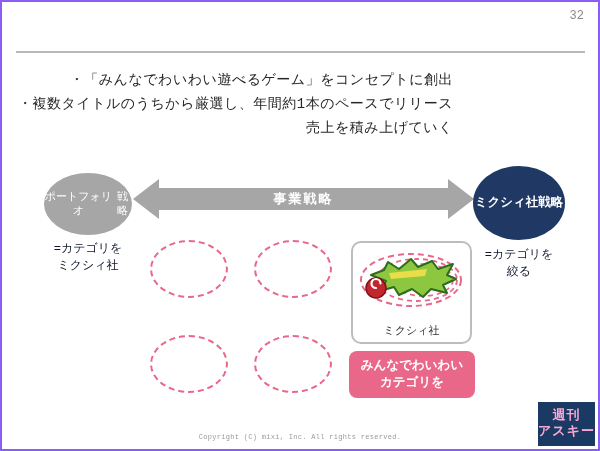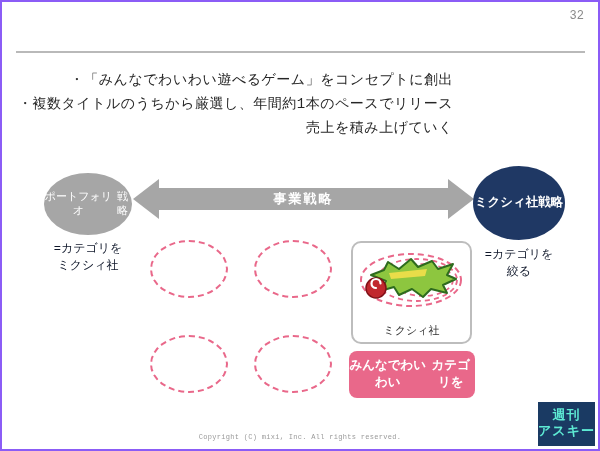--- a/index.html
+++ b/index.html
@@ -47,29 +47,29 @@
     background:#ffffff;border:2px solid #bdbdbd;border-radius:10px;
     display:flex;flex-direction:column;align-items:center;justify-content:space-between;
     padding:2px 0 4px 0;
     margin-top:8px;
   }
   .mixi-card-label{font-size:11px;color:#333333;}
 
   .badge{
     position:absolute;left:347px;top:349px;width:126px;height:47px;box-sizing:border-box;
     background:#E9688A;border-radius:8px;color:#ffffff;font-weight:bold;font-size:12.5px;line-height:17px;
-    display:flex;flex-direction:row;align-items:center;justify-content:center;text-align:center;
+    display:flex;flex-direction:column;align-items:center;justify-content:center;text-align:center;
   }
   .badge span{display:block;}
 
   .footer{position:absolute;left:0;right:0;bottom:8px;text-align:center;font-size:7px;color:#9a9a9a;letter-spacing:0.3px;}
 
   .watermark{
     position:absolute;right:3px;bottom:3px;width:57px;height:44px;background:#1A3A63;
-    color:#5eead4;font-weight:bold;display:flex;flex-direction:column;align-items:center;justify-content:center;
+    color:#f9a8d4;font-weight:bold;display:flex;flex-direction:column;align-items:center;justify-content:center;
     font-size:13px;line-height:16px;letter-spacing:1px;
   }
   .watermark span{display:block;}
 </style>
 </head>
 <body>
 
 <div class="slide">
 
   <div class="page-number">32</div>

